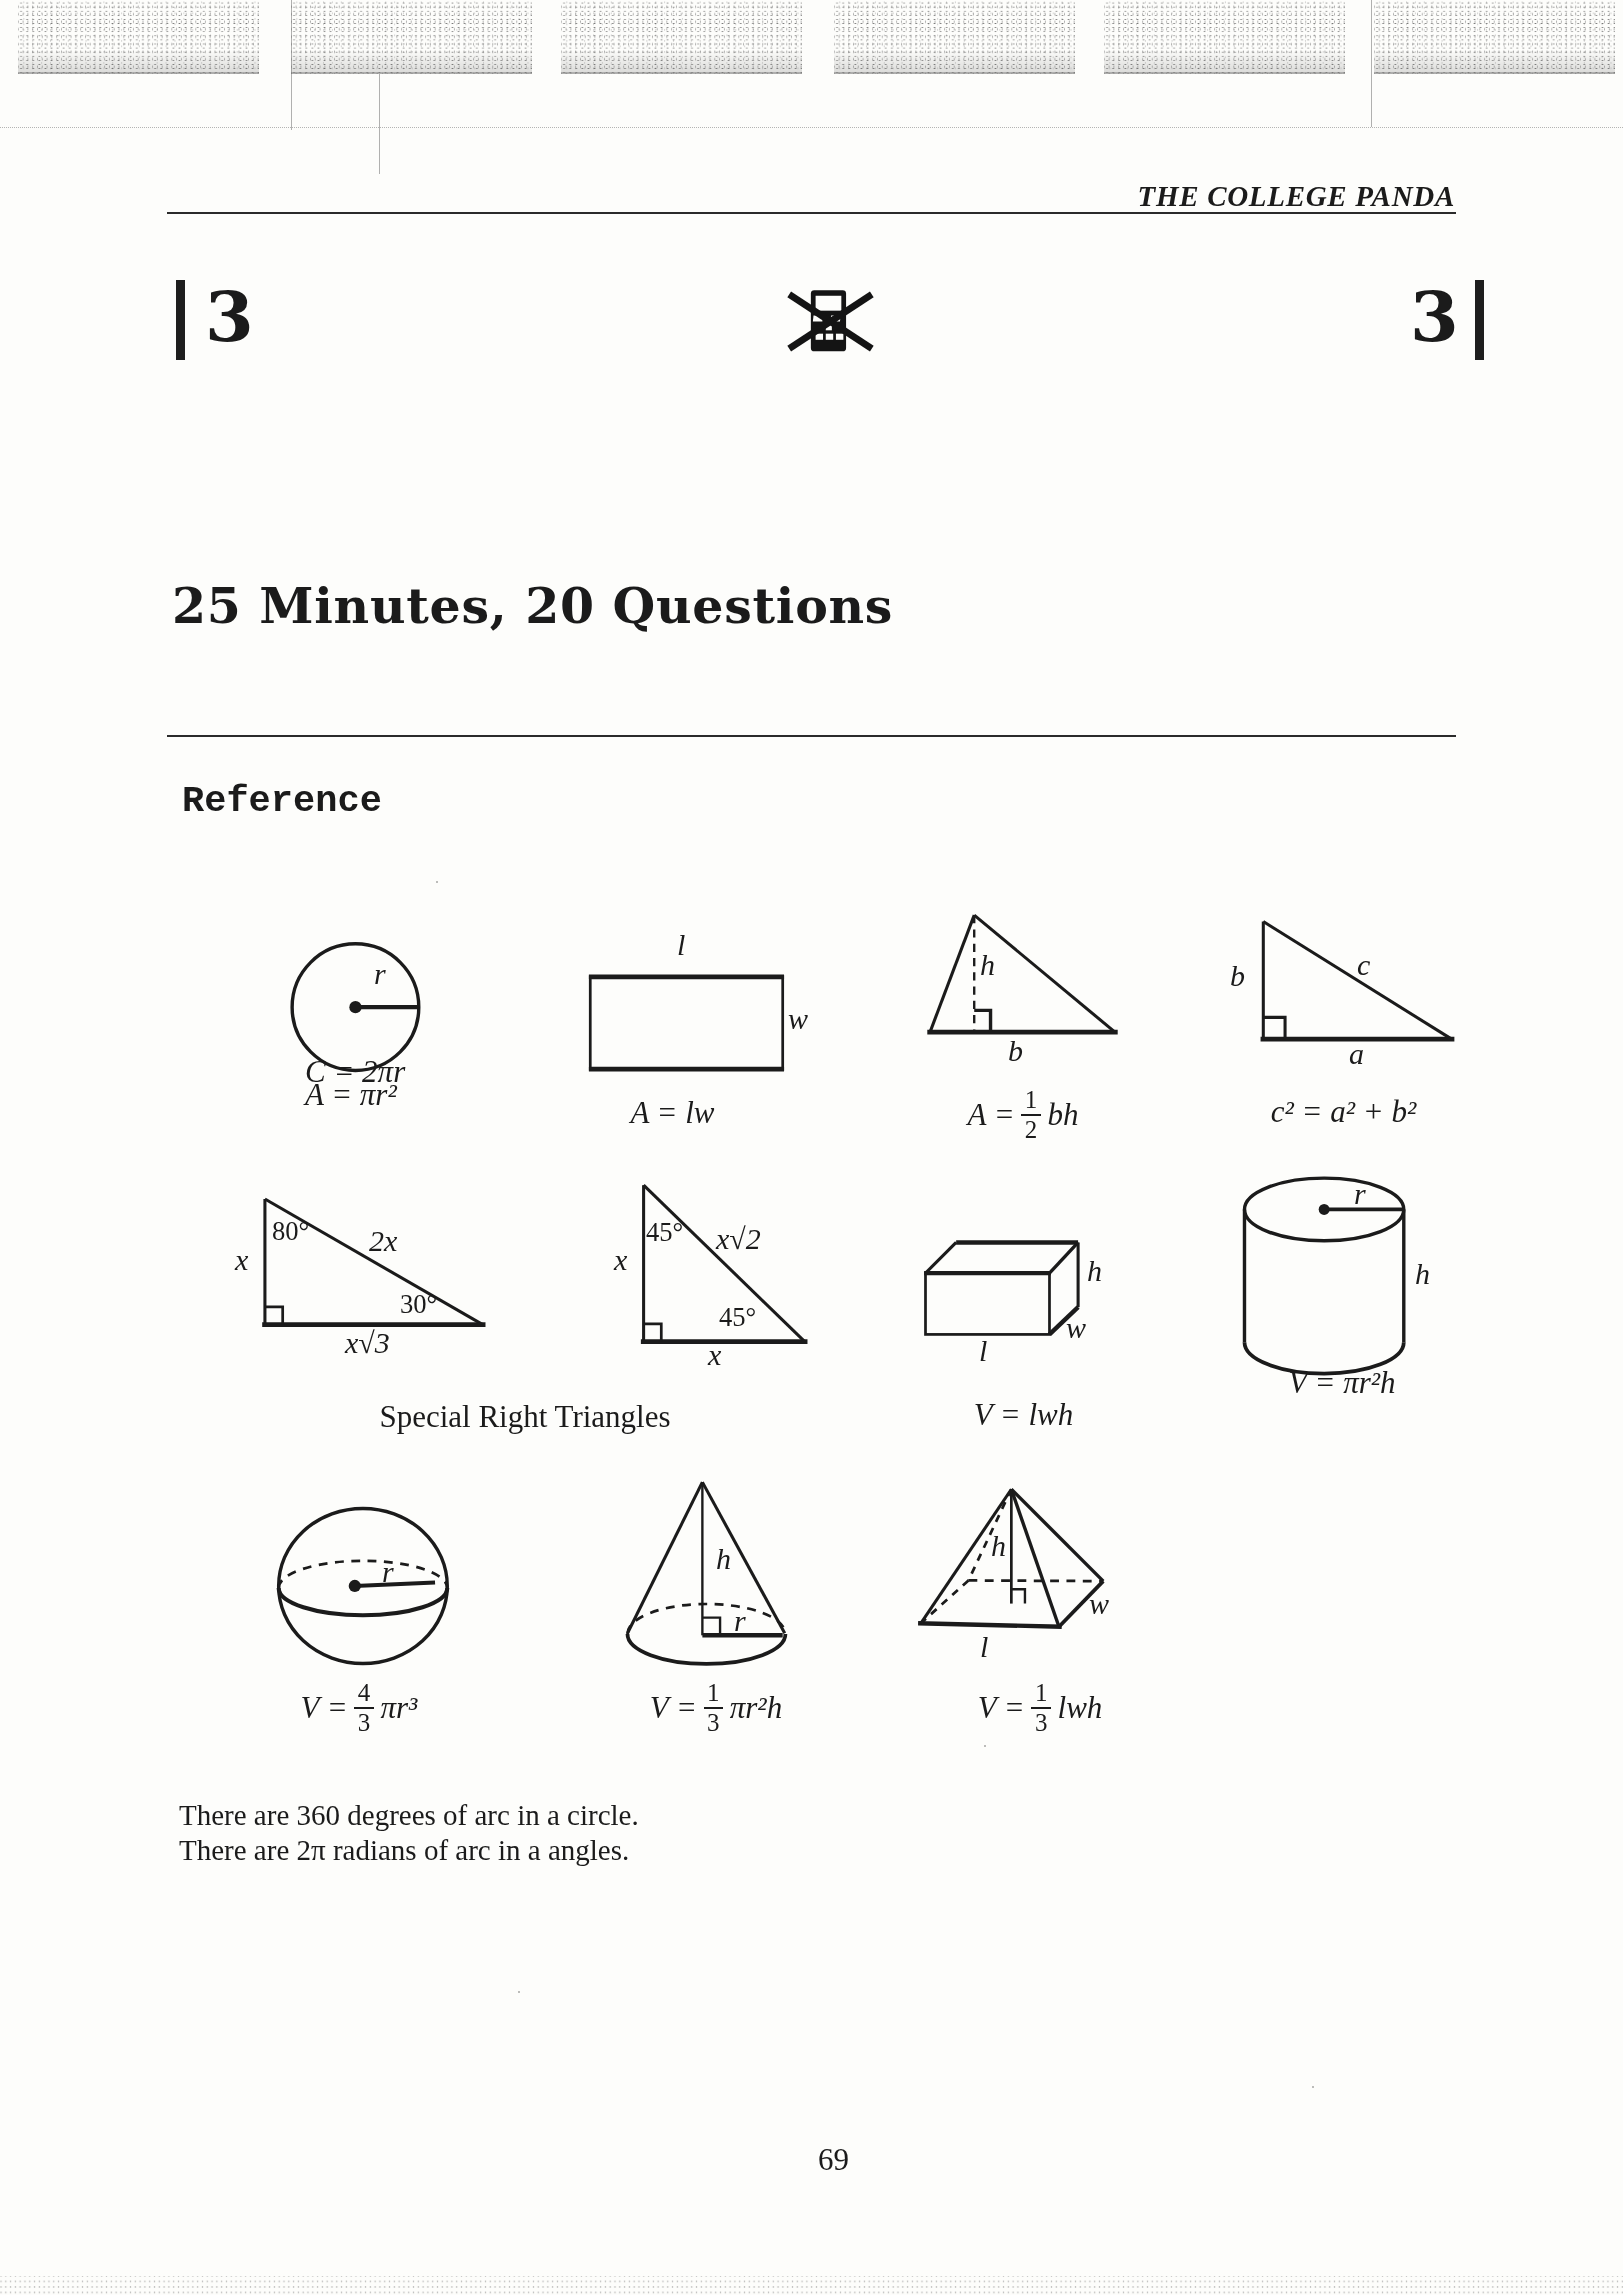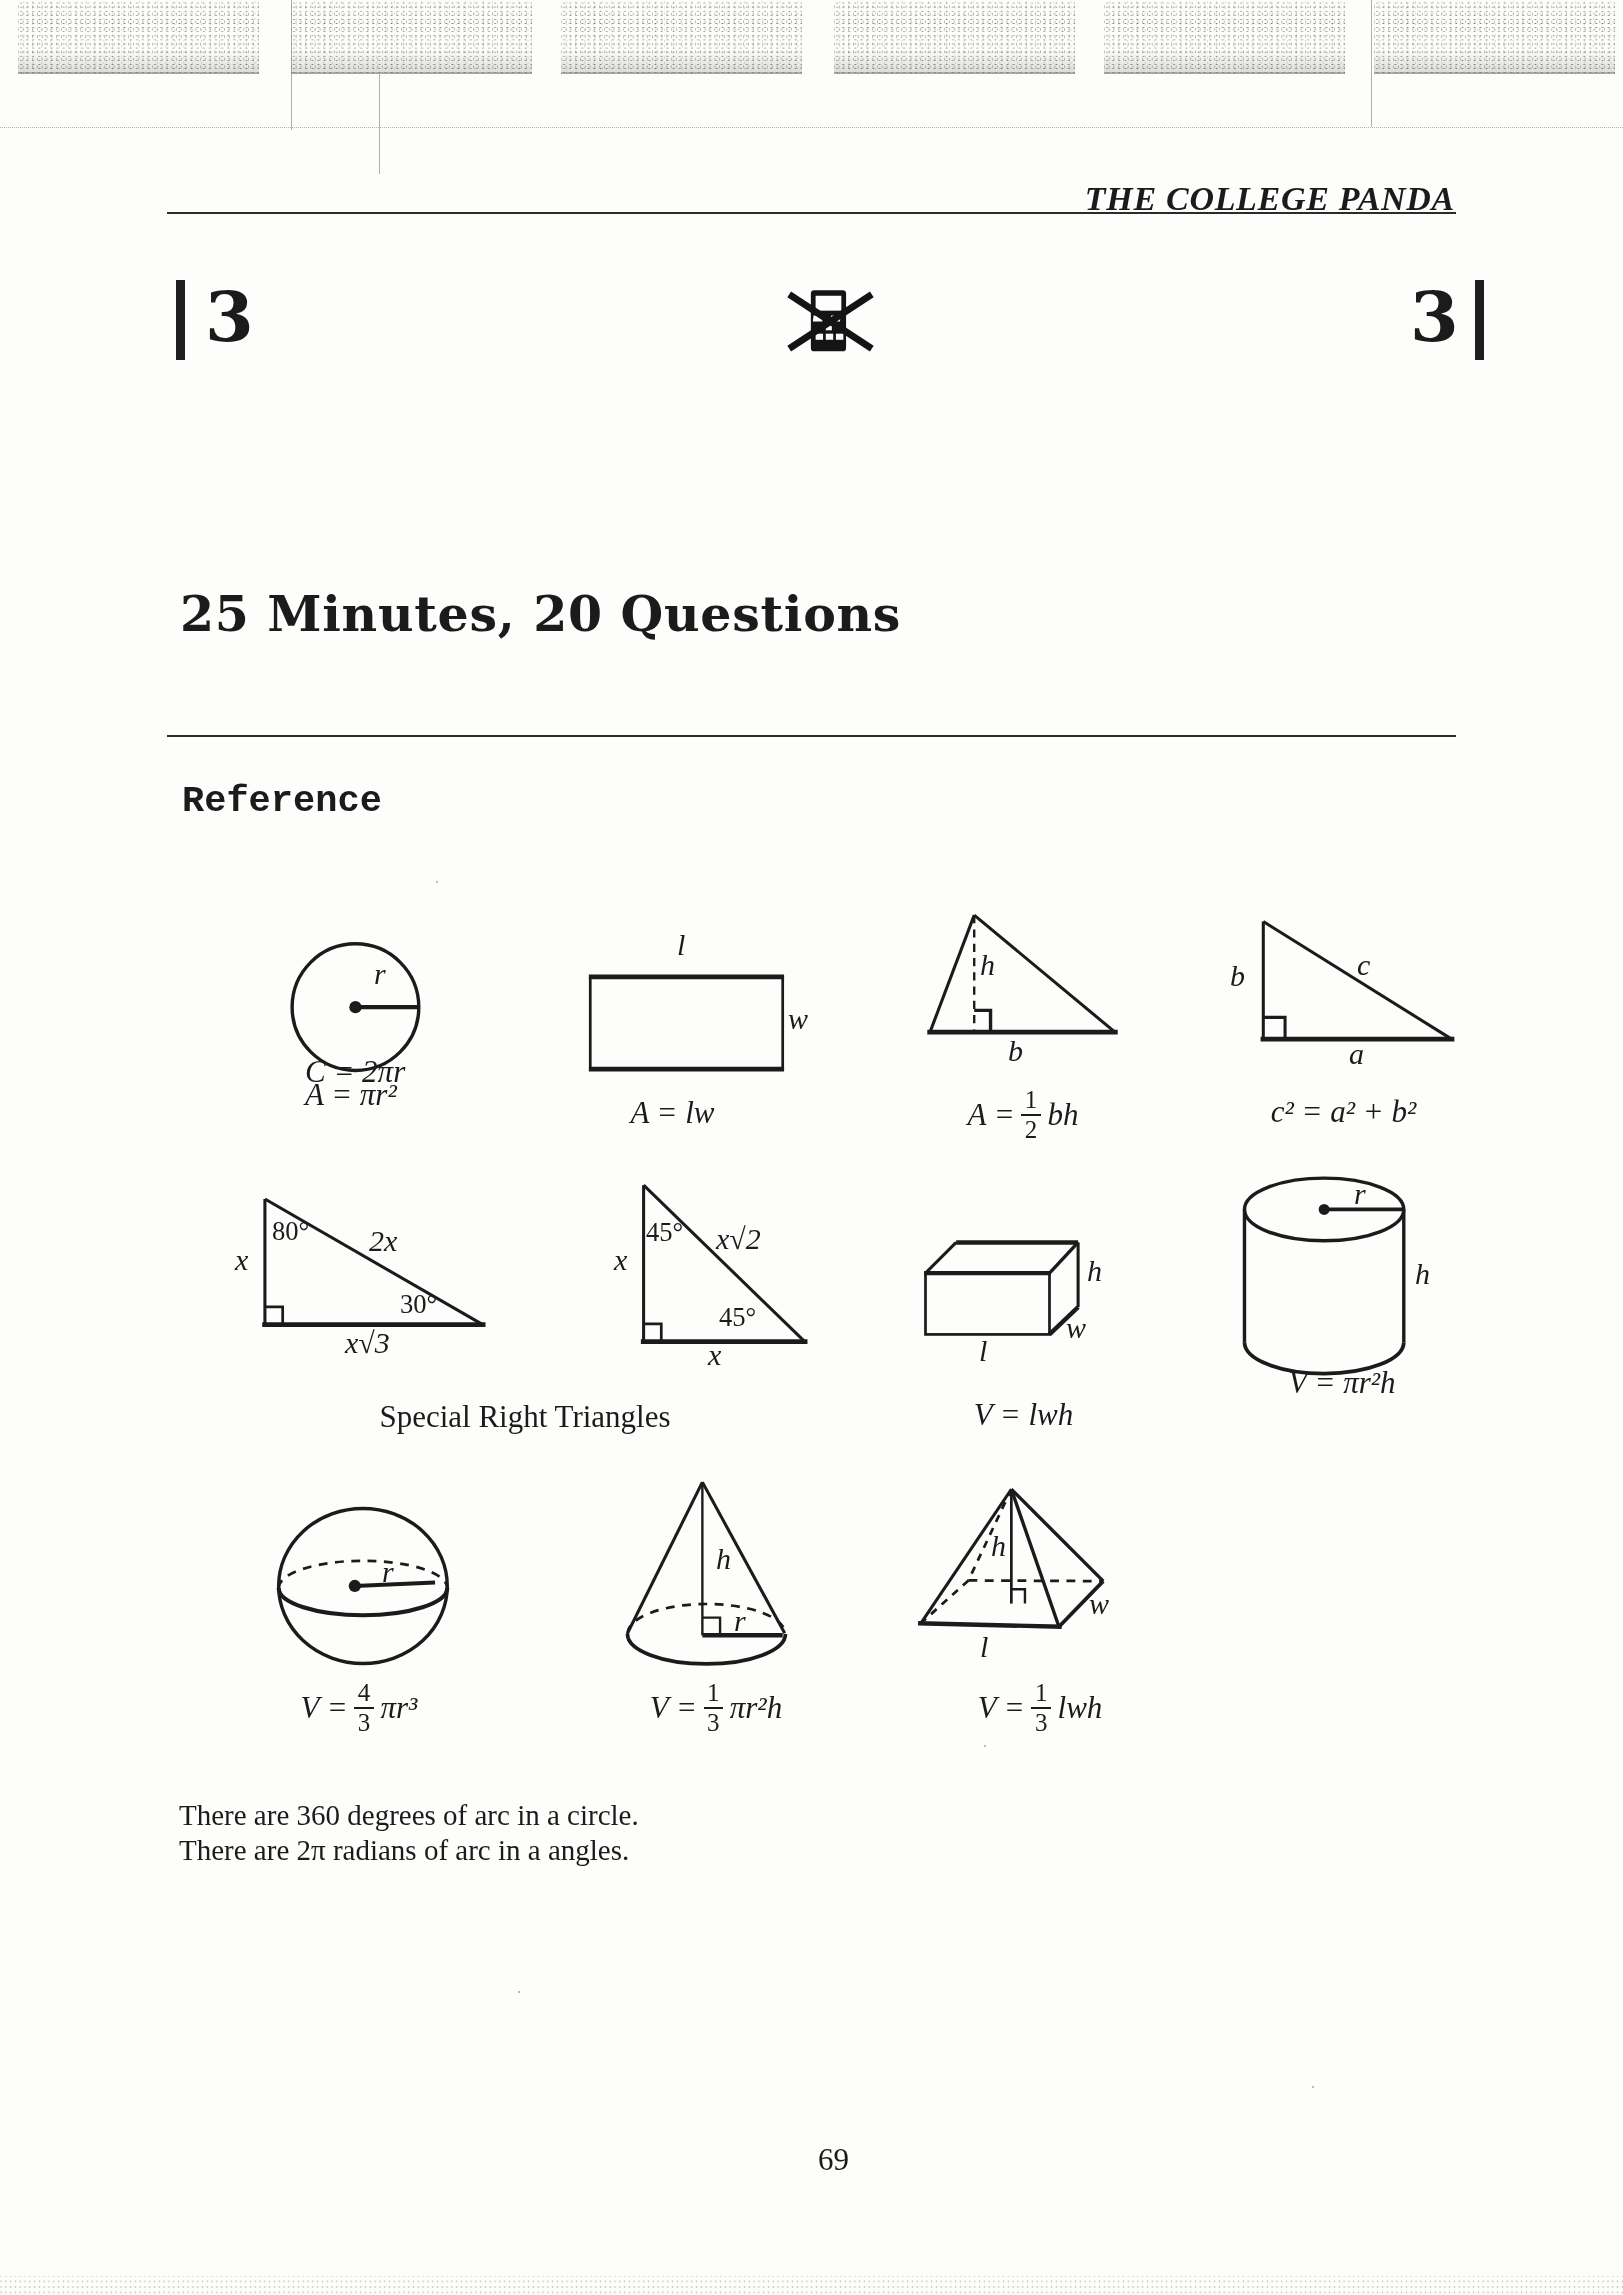--- a/index.html
+++ b/index.html
@@ -26,21 +26,21 @@
       radial-gradient(rgba(120,120,120,.55) 0.7px, transparent 1.1px);
     background-size:7.5px 3.4px,4.8px 5.5px;background-position:0 1.4px,3.4px 2.7px;
     border-bottom:2.7px solid rgba(45,45,45,.75);
   }
   .dotted-artifact{position:absolute;left:0;top:127px;width:1623px;border-top:1.4px dotted rgba(120,120,120,.55);}
   .v-artifact{position:absolute;width:1.4px;background:rgba(100,100,100,.5);}
   .speck{position:absolute;width:2px;height:2px;border-radius:50%;background:rgba(80,80,80,.5);}
   
   .brand{
     position:absolute;right:168px;top:180px;font-style:italic;font-weight:600;
-    font-size:34px;letter-spacing:0.7px;white-space:nowrap;
+    font-size:29px;letter-spacing:0.7px;white-space:nowrap;
   }
   .rule{position:absolute;left:167px;width:1289px;height:2px;background:#2b2b2b;}
   .rule-1{top:212px}.rule-2{top:735px}
   .side-bar{position:absolute;width:8.9px;height:80px;top:280px;background:#1e1e1e;}
   .section-num{
     position:absolute;top:282px;font-family:"DejaVu Serif",serif;font-weight:700;
     font-size:70px;line-height:1;
   }
   .nocalc{position:absolute;left:786px;top:289px;}
   
@@ -127,21 +127,21 @@
       <rect x="58" y="66" width="11" height="9" fill="#fdfdfb"></rect>
       <rect x="73" y="66" width="11" height="9" fill="#fdfdfb"></rect>
       <line x1="4" y1="8" x2="126" y2="88" stroke="#141414" stroke-width="10"></line>
       <line x1="126" y1="8" x2="4" y2="88" stroke="#141414" stroke-width="10"></line>
     </svg>
   </div>
 
   <div class="section-num" style="left:1410px">3</div>
   <div class="side-bar" style="left:1475px"></div>
 
-  <h2 class="subtitle" style="margin:12px">25 Minutes, 20 Questions</h2>
+  <h2 class="subtitle" style="margin:4px">25 Minutes, 20 Questions</h2>
   <div class="rule rule-2"></div>
   <h3 class="ref-heading" style="margin:0">Reference</h3>
 
   <div class="fig" style="left:286px;top:937px">
     <svg width="143" height="143" viewBox="0 0 210 210" fill="none" stroke="#1b1b1b">
       <circle cx="102" cy="103" r="93" stroke-width="5"></circle>
       <line x1="102" y1="103" x2="195" y2="103" stroke-width="6"></line>
       <circle cx="102" cy="103" r="9" fill="#1b1b1b" stroke="none"></circle>
     </svg>
   </div>

